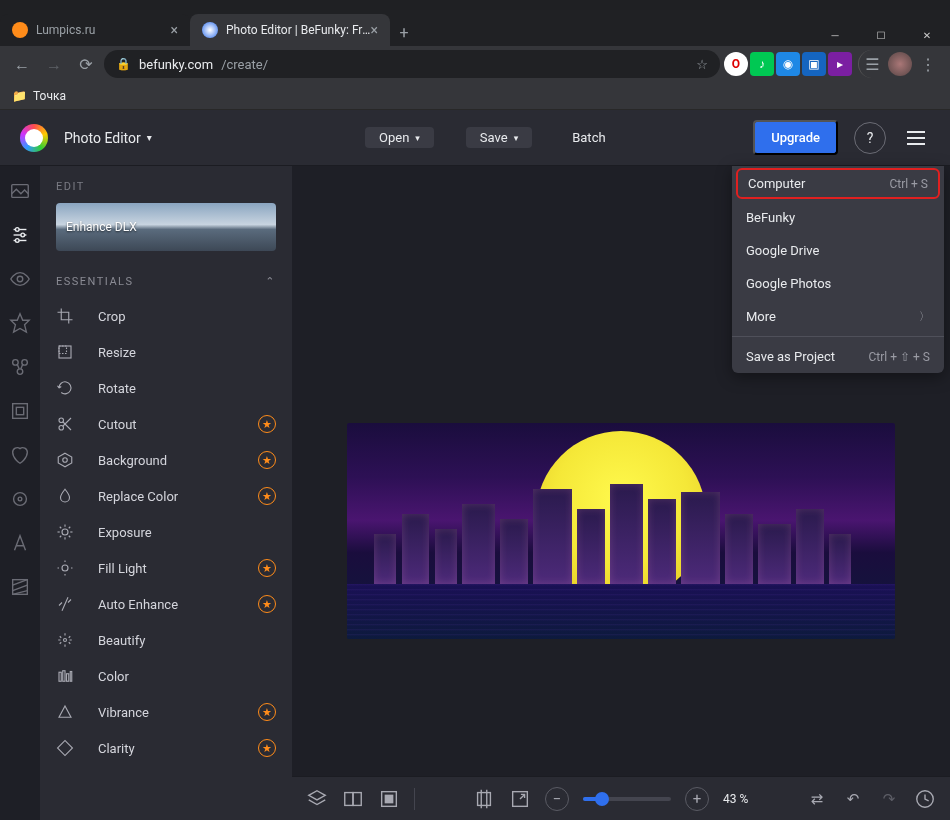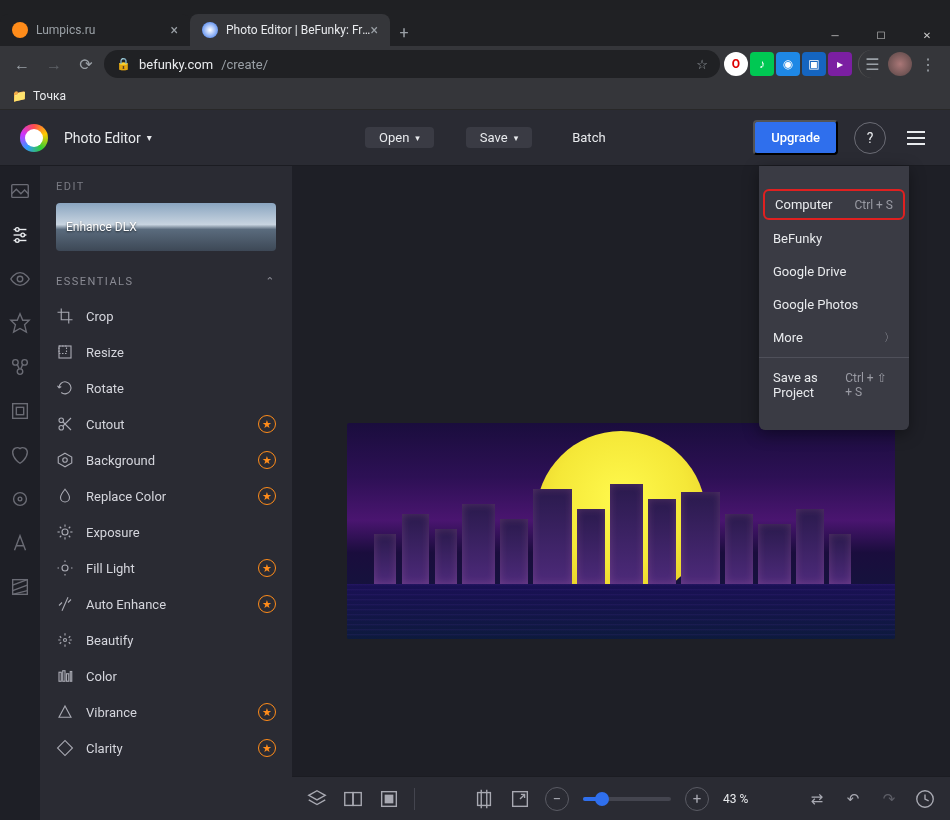--- a/index.html
+++ b/index.html
@@ -49,35 +49,35 @@
 
 .sidebar { width: 252px; background: #2a2b33; display: flex; flex-direction: column; overflow: hidden; }
 .side-header { padding: 14px 16px 10px; color: #7a7b84; font-size: 11px; letter-spacing: 1.5px; }
 .thumb { margin: 0 16px 14px; height: 48px; border-radius: 4px; background: linear-gradient(180deg, #8aa5c0 0%, #c8d4e0 45%, #5a6b7d 55%, #3d4856 100%); position: relative; display: flex; align-items: center; padding-left: 10px; }
 .thumb-label { color: #fff; font-size: 12px; text-shadow: 0 1px 2px rgba(0,0,0,0.6); }
 .section-hdr { padding: 10px 16px; color: #8a8b94; font-size: 11px; letter-spacing: 1.5px; display: flex; align-items: center; justify-content: space-between; }
 .section-hdr .chev { font-size: 11px; }
 .scroll { overflow-y: auto; flex: 1; position: relative; }
 .scroll::-webkit-scrollbar { width: 4px; }
 .scroll::-webkit-scrollbar-thumb { background: #4a4b54; border-radius: 2px; }
-.list-item { display: flex; align-items: center; padding: 9px 16px; color: #d4d5dc; font-size: 13px; gap: 12px; position: relative; }
+.list-item { display: flex; align-items: center; padding: 9px 16px; color: #d4d5dc; font-size: 13px; gap: 24px; position: relative; }
 .li-icon { width: 18px; height: 18px; display: flex; align-items: center; justify-content: center; color: #a8a9b2; }
 .li-badge { margin-left: auto; width: 18px; height: 18px; border-radius: 50%; border: 1.5px solid #ff8c1a; display: flex; align-items: center; justify-content: center; color: #ff8c1a; font-size: 11px; }
 
 .canvas-area { flex: 1; background: #1e1f26; display: flex; flex-direction: column; position: relative; }
 .canvas { flex: 1; display: flex; align-items: center; justify-content: center; padding: 20px; }
 .image { width: 548px; height: 216px; background: linear-gradient(180deg, #1a0d3d 0%, #2d1055 25%, #4a1570 45%, #1a0d3d 60%, #0d1a3d 100%); position: relative; overflow: hidden; border-radius: 2px; margin-top: 120px;}
 .moon { position: absolute; left: 50%; top: 8px; transform: translateX(-50%); width: 170px; height: 170px; border-radius: 50%; background: radial-gradient(circle at 50% 40%, #fff94d 0%, #f5e838 50%, #e0c020 100%); }
 .skyline { position: absolute; bottom: 55px; left: 0; right: 0; height: 100px; }
 .bld { position: absolute; bottom: 0; background: linear-gradient(180deg, #2a1a4d 0%, #4d2a7a 100%); box-shadow: inset 0 0 8px rgba(255,150,200,0.2); }
 .water { position: absolute; bottom: 0; left: 0; right: 0; height: 55px; background: linear-gradient(180deg, #1a1055 0%, #0d1a3d 100%); }
 .water::before { content: ""; position: absolute; inset: 0; background: repeating-linear-gradient(180deg, rgba(100,60,180,0.15) 0px, transparent 2px, transparent 5px); }
 
 
-.dropdown { position: absolute; top: 0; left: 467px; width: 150px; background: #3a3b44; border-radius: 0 0 6px 6px; box-shadow: 0 4px 16px rgba(0,0,0,0.4); z-index: 10; padding: 21px 0; }
+.dropdown { position: absolute; top: 0; left: 440px; width: 212px; background: #3a3b44; border-radius: 0 0 6px 6px; box-shadow: 0 4px 16px rgba(0,0,0,0.4); z-index: 10; padding: 0 0; }
 .dd-item { padding: 9px 14px; color: #e8eaed; font-size: 13px; display: flex; align-items: center; justify-content: space-between; }
 .dd-item.highlighted { border: 2.5px solid #e02020; border-radius: 6px; margin: 2px 4px; padding: 6px 10px; }
 .dd-item .shortcut { color: #9a9ba4; font-size: 12px; }
 .dd-item .arrow { color: #9a9ba4; font-size: 11px; }
 .dd-sep { height: 1px; background: #4f505a; margin: 3px 0; }
 
 
 .bottom-bar { height: 44px; background: #2a2b33; border-top: 1px solid #1b1c22; display: flex; align-items: center; padding: 0 14px; gap: 14px; }
 .bb-icon { width: 22px; height: 22px; display: flex; align-items: center; justify-content: center; color: #a8a9b2; font-size: 15px; }
 .bb-sep { width: 1px; height: 22px; background: #44454f; }

